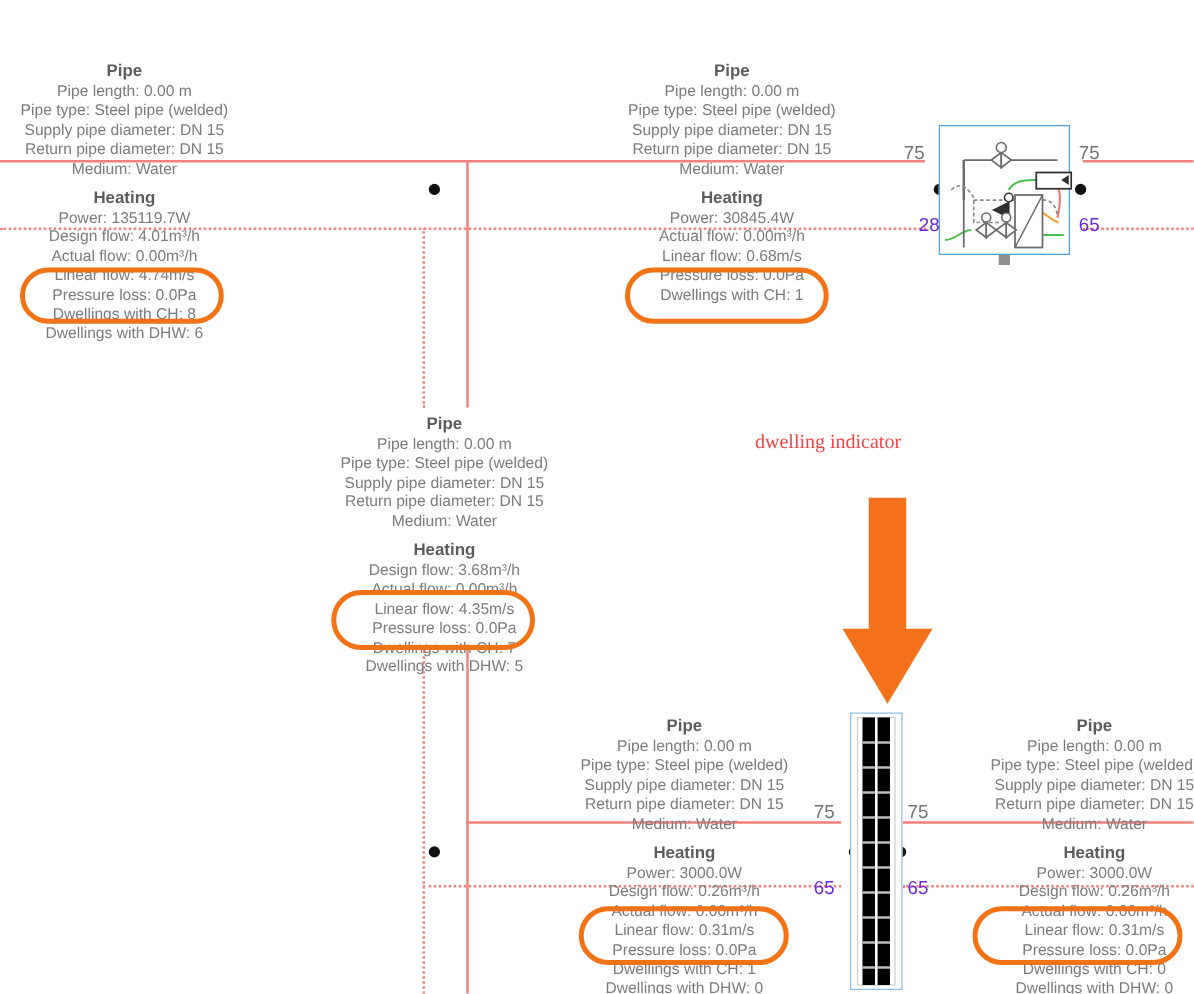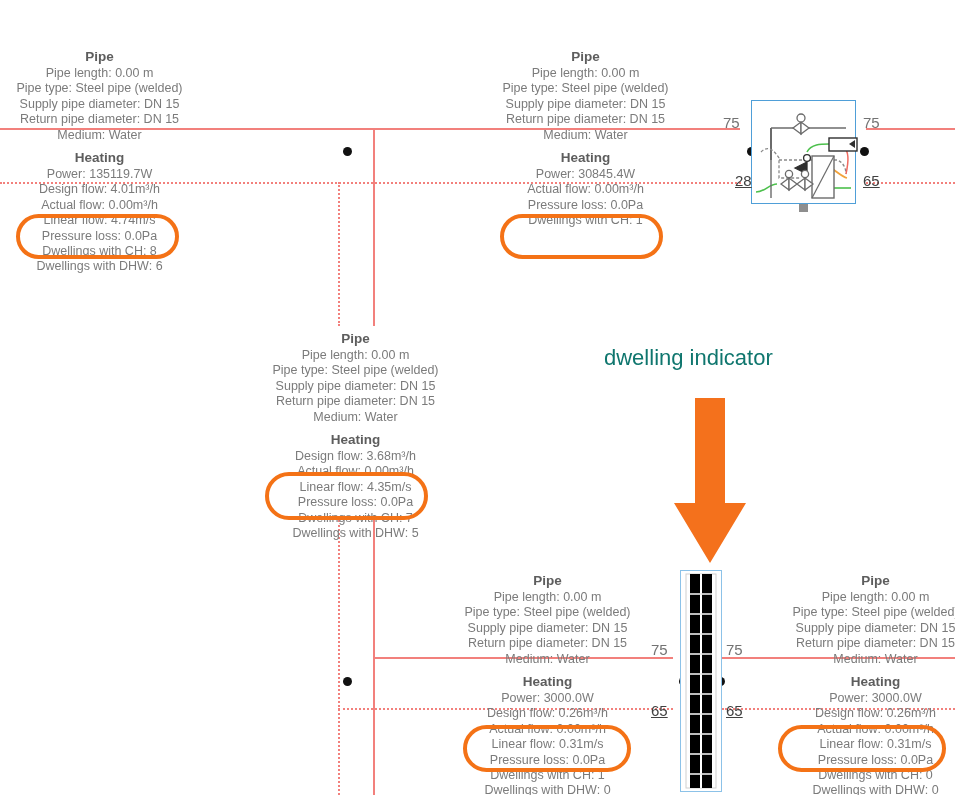--- a/index.html
+++ b/index.html
@@ -19,28 +19,28 @@
               font-size:12.5px;line-height:15.4px;white-space:nowrap;}
   .pipe-label .hdr{font-weight:bold;color:#5d5d5d;font-size:13.5px;line-height:18px;}
   .pipe-label .sect{height:6px;}
   .pipe-label .row{display:block;}
 
   
   .oval{position:absolute;border:4px solid #f47216;border-radius:26px;
         box-sizing:border-box;background:transparent;}
 
   
-  .anno-text{position:absolute;color:#0f766e;font-size:22px;white-space:nowrap;
-             font-family:Liberation Sans, sans-serif;}
+  .anno-text{position:absolute;color:#ef4444;font-size:16px;white-space:nowrap;
+             font-family:Liberation Serif, serif;}
   .anno-arrow{position:absolute;}
 
   
   .temp{position:absolute;font-size:15px;white-space:nowrap;}
   .temp.sup{color:#737373;}
-  .temp.ret{color:#404040;text-decoration:underline;}
+  .temp.ret{color:#6d28d9;}
 
   
   .hiu-frame{position:absolute;border:1.6px solid #4f9fd8;box-sizing:border-box;background:#fff;}
   .rad-frame{position:absolute;border:1.6px solid #8cc2e8;box-sizing:border-box;background:#fff;}
 </style>
 </head>
 <body>
 
 <div class="stage">
 
@@ -165,20 +165,21 @@
     <span class="row hdr">Pipe</span>
     <span class="row">Pipe length: 0.00 m</span>
     <span class="row">Pipe type: Steel pipe (welded)</span>
     <span class="row">Supply pipe diameter: DN 15</span>
     <span class="row">Return pipe diameter: DN 15</span>
     <span class="row">Medium: Water</span>
     <div class="sect"></div>
     <span class="row hdr">Heating</span>
     <span class="row">Power: 30845.4W</span>
     <span class="row">Actual flow: 0.00m³/h</span>
+    <span class="row">Linear flow: 0.68m/s</span>
     <span class="row">Pressure loss: 0.0Pa</span>
     <span class="row">Dwellings with CH: 1</span>
   </div>
   <div class="oval" style="left:500px;top:214px;width:163px;height:45px;"></div>
 
   <div class="pipe-label" style="left:248px;top:330px;width:215px;">
     <span class="row hdr">Pipe</span>
     <span class="row">Pipe length: 0.00 m</span>
     <span class="row">Pipe type: Steel pipe (welded)</span>
     <span class="row">Supply pipe diameter: DN 15</span>

